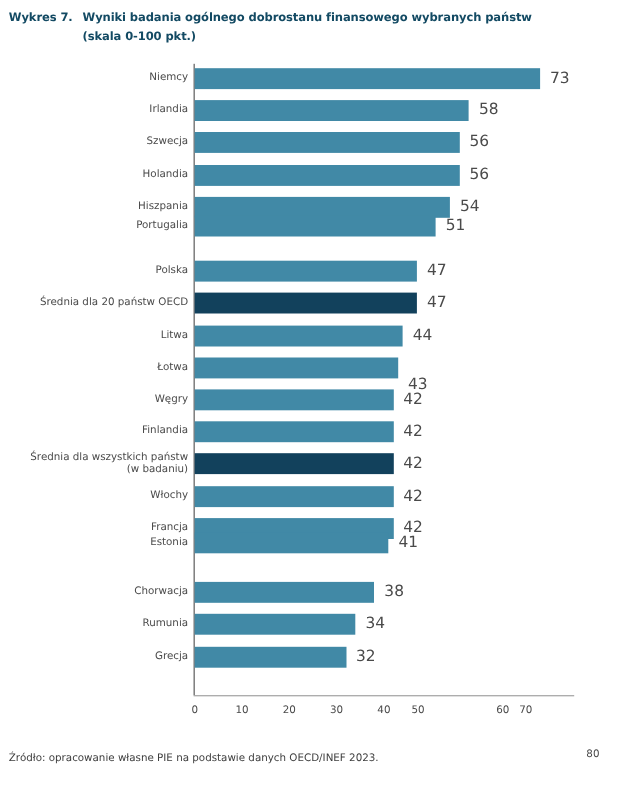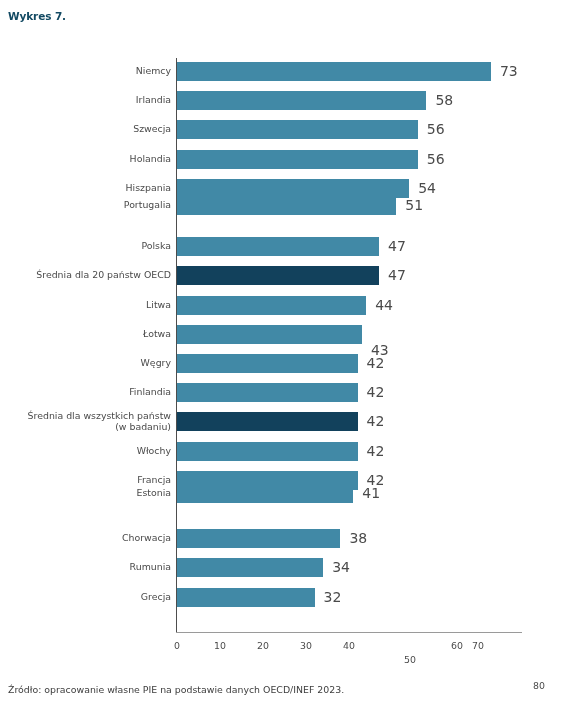--- a/index.html
+++ b/index.html
@@ -126,20 +126,24 @@
     font-size: 9.4px;
     color: #3d3d3d;
     white-space: nowrap;
   }
 </style>
 </head>
 <body>
 
 <div class="title-block">
   <span class="title-prefix">Wykres 7.</span>
+  <span class="title-text">
+    <span>Wyniki badania ogólnego dobrostanu finansowego wybranych państw</span>
+    <span class="title-line2">(skala 0-100 pkt.)</span>
+  </span>
 </div>
 
 <div class="chart">
   <div class="axis-line-y"></div>
   <div class="axis-line-x"></div>
   <div id="rows-container">
       <div class="row" style="top: 14px;">
         <div class="cat-label one-line">Niemcy</div>
         <div class="bar" style="width: 313.9px;"></div>
         <div class="val-label" style="left: 499.9px;">73</div>
@@ -235,20 +239,20 @@
         <div class="bar" style="width: 137.6px;"></div>
         <div class="val-label" style="left: 323.6px;">32</div>
       </div>
     </div>
   <div id="xticks-container">
       <div class="xtick" style="left: 177px;">0</div>
       <div class="xtick" style="left: 220px;">10</div>
       <div class="xtick" style="left: 263px;">20</div>
       <div class="xtick" style="left: 306px;">30</div>
       <div class="xtick" style="left: 349px;">40</div>
-      <div class="xtick" style="left: 410px; margin-top: 14px;">50</div>
+      <div class="xtick" style="left: 380px;">50</div>
       <div class="xtick" style="left: 457px; text-align: right;">60</div>
       <div class="xtick" style="left: 478px;">70</div>
       <div class="xtick" style="left: 539px; margin-top: 40px;">80</div>
     </div>
 </div>
 
 <div class="source">Źródło: opracowanie własne PIE na podstawie danych OECD/INEF 2023.</div>
 
 </body></html>

